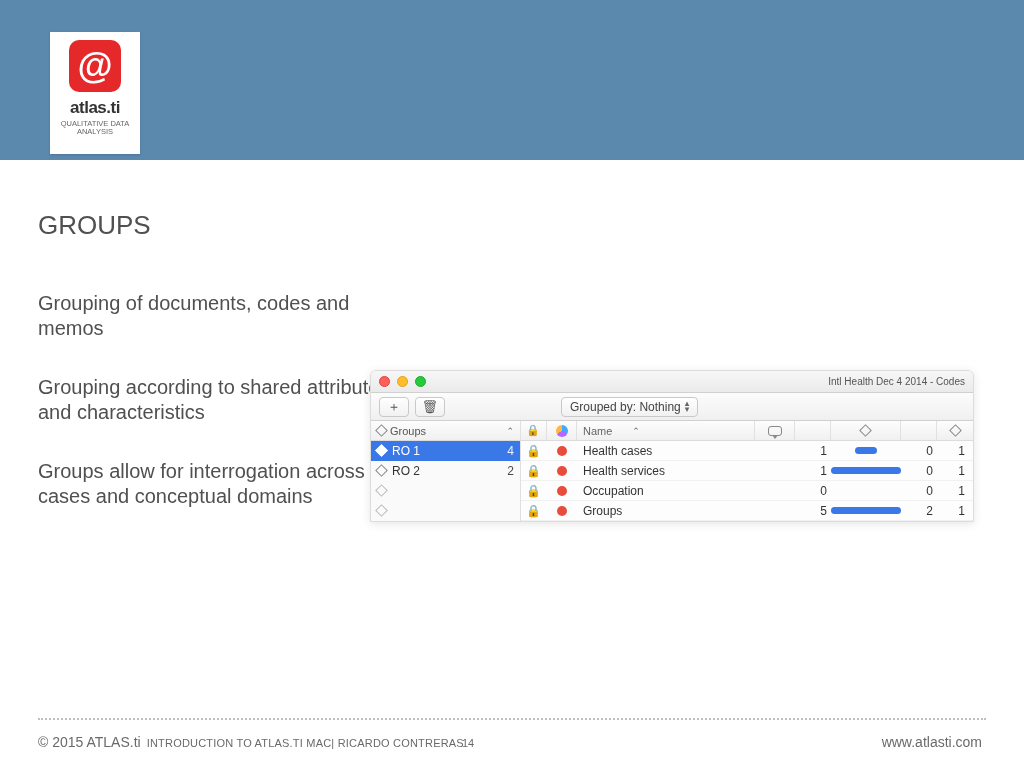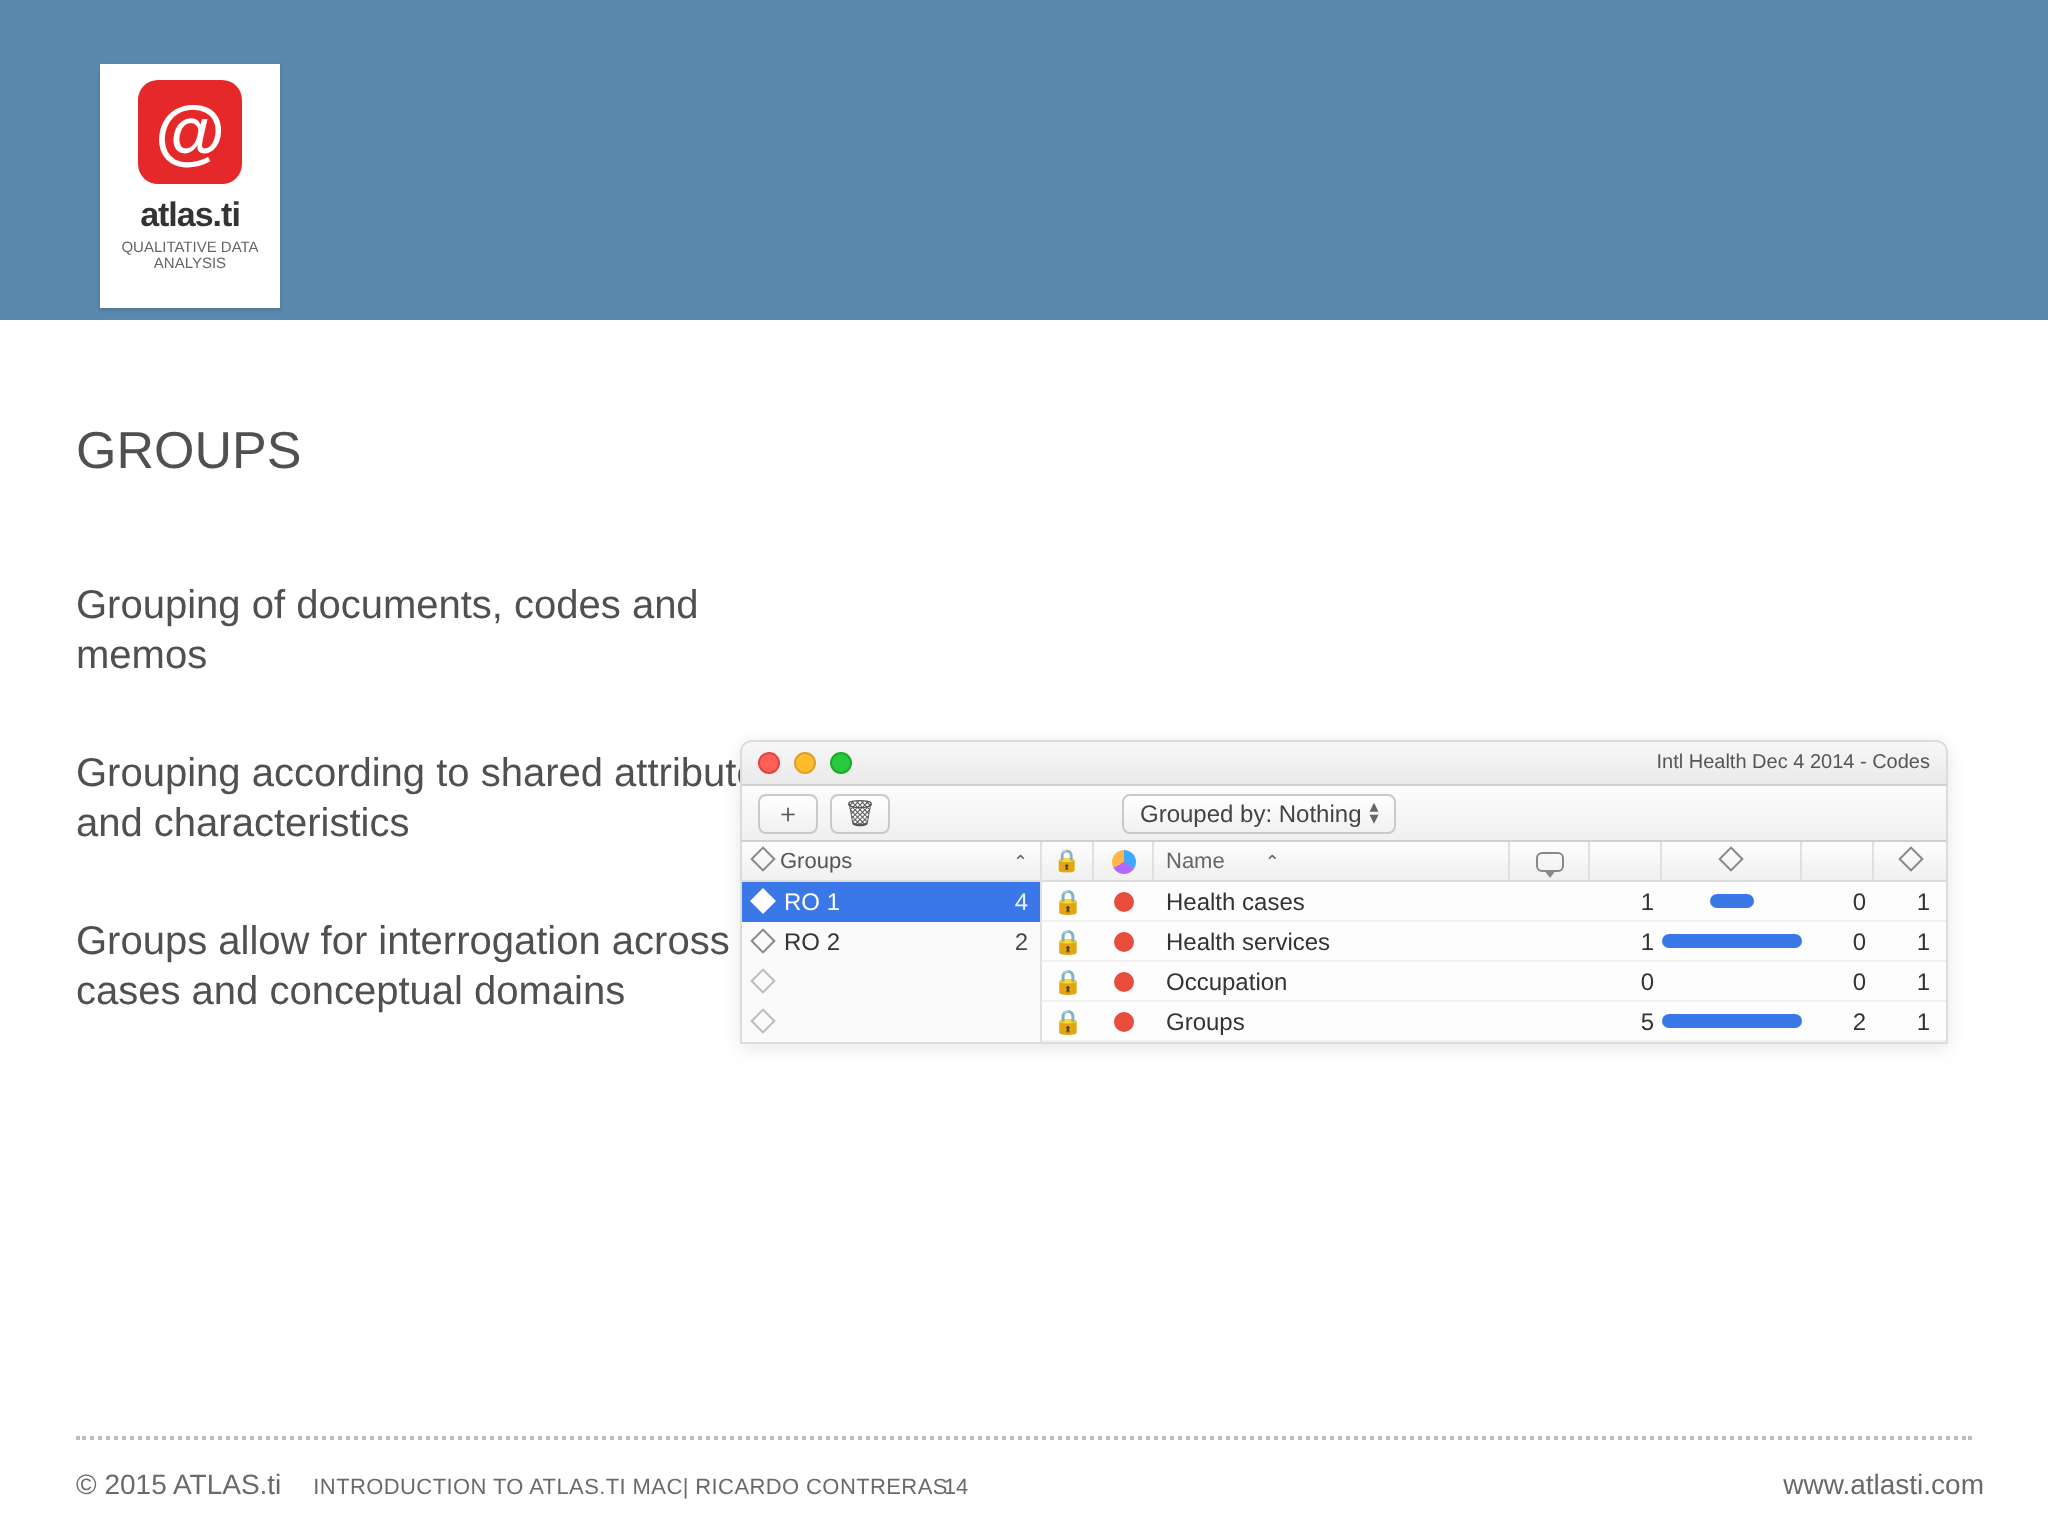--- a/index.html
+++ b/index.html
@@ -242,28 +242,28 @@
 
   
   .dots {
     position: absolute;
     left: 38px; right: 38px;
     bottom: 48px;
     border-top: 2px dotted #bfbfbf;
   }
   .footer {
     position: absolute;
-    left: 38px; right: 32px;
+    left: 38px; right: 42px;
     bottom: 18px;
     display: flex;
     align-items: baseline;
     font-size: 14px;
     color: #6a6a6a;
   }
-  .footer .sub { font-size: 11px; margin-left: 16px; letter-spacing: 0.2px; }
+  .footer .sub { font-size: 11px; margin-left: 6px; letter-spacing: 0.2px; }
   .footer .page { font-size: 11px; margin-left: -2px; }
   .footer .url { margin-left: auto; color:#6a6a6a; }
 </style>
 </head>
 <body>
 
 <div class="header-band">
   <div class="logo-box">
     <div class="logo-square">
       <span class="logo-at">@</span>

